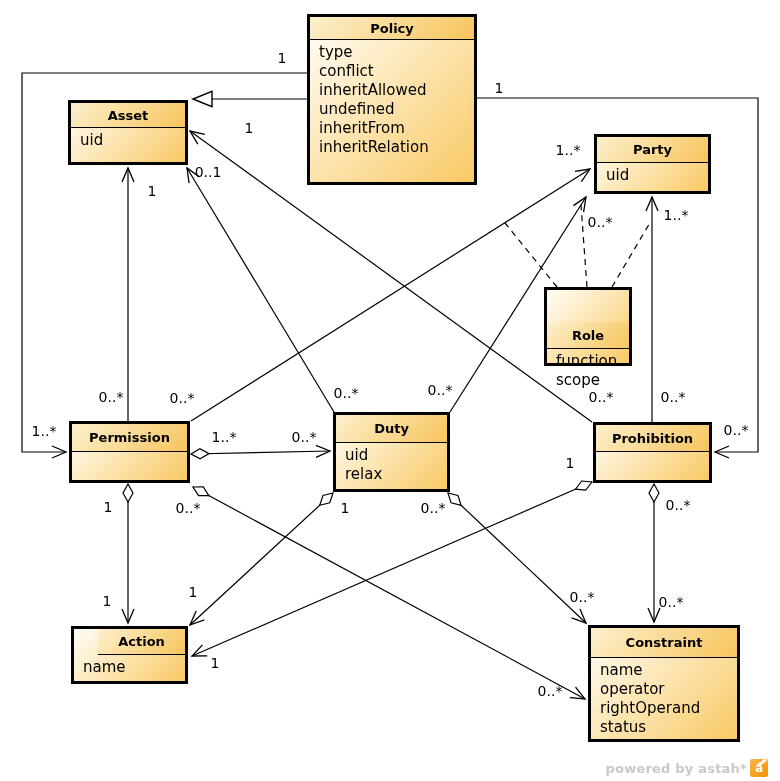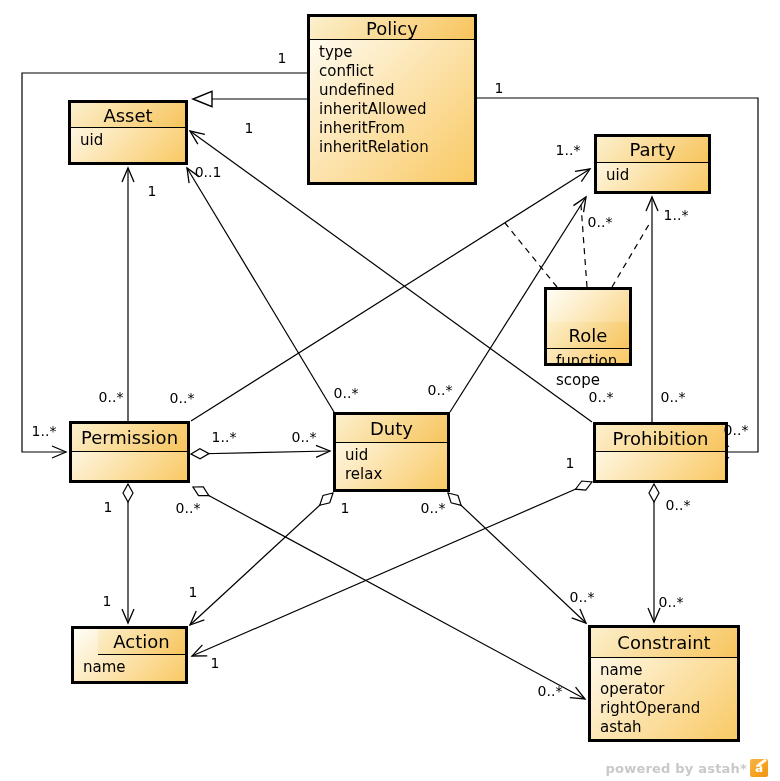--- a/index.html
+++ b/index.html
@@ -8,21 +8,21 @@
     font-family:"DejaVu Sans","Liberation Sans",sans-serif;
   }
   #edge-layer{position:absolute;left:0;top:0;width:780px;height:781px;}
   .uml-class{
     position:absolute;box-sizing:border-box;border:3px solid #000;
     background:linear-gradient(135deg,var(--body-from) 0%,var(--body-to) 100%);
   }
   .uml-title{
     box-sizing:content-box;border-bottom:1px solid #000;
     background:linear-gradient(135deg,var(--header-from) 0%,var(--header-to) 100%);
-    font-weight:normal;font-size:18px;color:#000;
+    font-weight:bold;font-size:13px;color:#000;
     display:flex;align-items:center;justify-content:center;
   }
   .uml-attrs{
     padding:3px 7px 0 9px;font-size:15px;line-height:19px;color:#000;
     white-space:nowrap;overflow:hidden;
   }
   .mult-label{
     position:absolute;transform:translate(-50%,-50%);
     font-size:14px;color:#000;white-space:nowrap;background:transparent;
   }
@@ -77,22 +77,22 @@
       <polyline points="557,287 505,223" fill="none" stroke="#000000" stroke-width="1.2" stroke-dasharray="6 5"></polyline>
       <polyline points="587,287 581,205" fill="none" stroke="#000000" stroke-width="1.2" stroke-dasharray="6 5"></polyline>
       <polyline points="612,287 651,221" fill="none" stroke="#000000" stroke-width="1.2" stroke-dasharray="6 5"></polyline>
     </svg>
 
   <div class="uml-class" style="left: 307px; top: 14px; width: 170px; height: 171px; border-color: rgb(0, 0, 0);">
     <div class="uml-title" style="height: 22px;">Policy</div>
     <div class="uml-attrs">
         <div>type</div>
         <div>conflict</div>
+        <div>inheritAllowed</div>
         <div>undefined</div>
-        <div>inheritAllowed</div>
         <div>inheritFrom</div>
         <div>inheritRelation</div>
       </div>
   </div>
   <div class="uml-class" style="left: 68px; top: 100px; width: 120px; height: 65px; border-color: rgb(0, 0, 0);">
     <div class="uml-title" style="height: 24px;">Asset</div>
     <div class="uml-attrs">
         <div>uid</div>
       </div>
   </div>
@@ -113,37 +113,37 @@
     <div class="uml-title" style="height: 27px;">Permission</div>
     <div class="uml-attrs"></div>
   </div>
   <div class="uml-class" style="left: 333px; top: 412px; width: 117px; height: 80px; border-color: rgb(0, 0, 0);">
     <div class="uml-title" style="height: 27px;">Duty</div>
     <div class="uml-attrs">
         <div>uid</div>
         <div>relax</div>
       </div>
   </div>
-  <div class="uml-class" style="left: 593px; top: 422px; width: 135px; height: 61px; border-color: rgb(0, 0, 0);">
+  <div class="uml-class" style="left: 593px; top: 422px; width: 119px; height: 61px; border-color: rgb(0, 0, 0);">
     <div class="uml-title" style="height: 26px;">Prohibition</div>
     <div class="uml-attrs"></div>
   </div>
   <div class="uml-class" style="left: 71px; top: 626px; width: 117px; height: 58px; border-color: rgb(0, 0, 0);">
     <div class="uml-title" style="height: 25px; margin-left: 24px;">Action</div>
     <div class="uml-attrs">
         <div>name</div>
       </div>
   </div>
   <div class="uml-class" style="left: 588px; top: 625px; width: 152px; height: 117px; border-color: rgb(0, 0, 0);">
     <div class="uml-title" style="height: 29px;">Constraint</div>
     <div class="uml-attrs">
         <div>name</div>
         <div>operator</div>
         <div>rightOperand</div>
-        <div>astah</div>
+        <div>status</div>
       </div>
   </div>
 
   <div id="label-layer">
       <span class="mult-label" style="left: 282px; top: 58px;">1</span>
       <span class="mult-label" style="left: 499px; top: 88px;">1</span>
       <span class="mult-label" style="left: 249px; top: 128px;">1</span>
       <span class="mult-label" style="left: 208px; top: 172px;">0..1</span>
       <span class="mult-label" style="left: 152px; top: 191px;">1</span>
       <span class="mult-label" style="left: 568px; top: 150px;">1..*</span>

